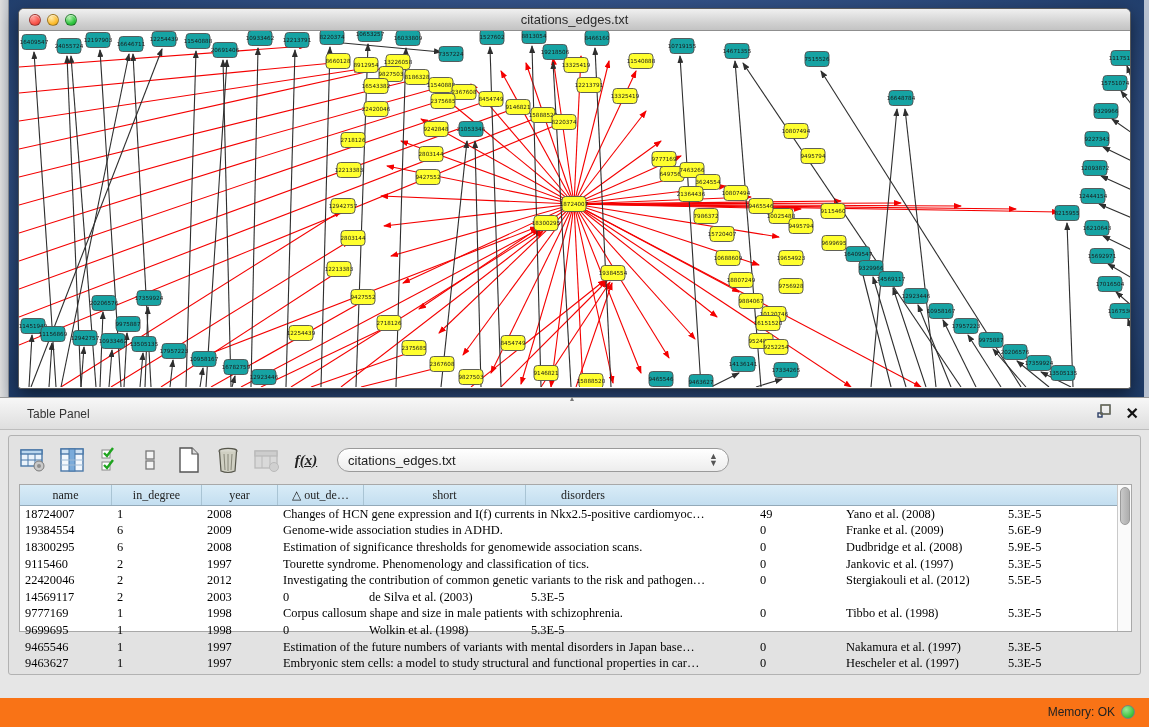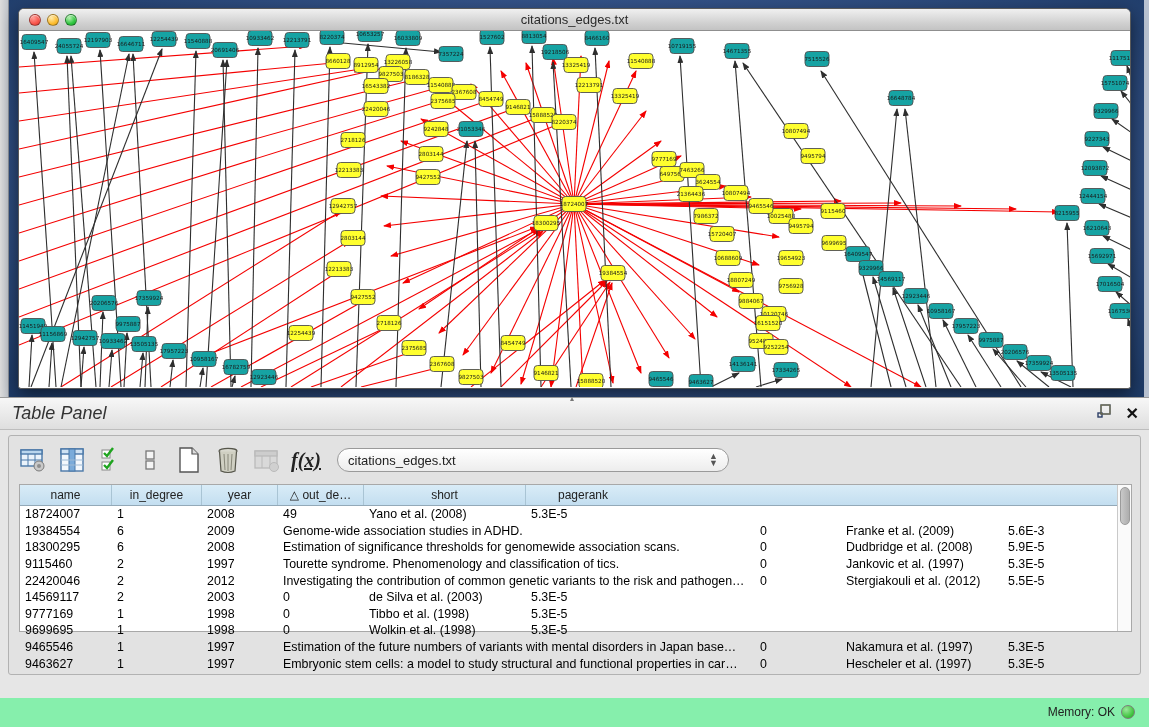--- a/index.html
+++ b/index.html
@@ -22,52 +22,52 @@
   .light { width:12px; height:12px; border-radius:50%; border:1px solid rgba(0,0,0,.35); box-shadow:inset 0 1px 1px rgba(255,255,255,.6); }
   .light.red { background:radial-gradient(circle at 35% 30%, #ff9d96, #f8544a 60%, #d7372e); }
   .light.yellow { background:radial-gradient(circle at 35% 30%, #ffe9a8, #fdbc2e 60%, #dd9f14); }
   .light.green { background:radial-gradient(circle at 35% 30%, #b7f0b1, #2ec63e 60%, #1da02c); }
   .canvas { position:relative; width:1111px; height:356px; background:#fff; overflow:hidden; }
   .canvas svg { display:block; }
 
   
   .table-panel { position:absolute; left:0; top:397px; width:1149px; height:330px; background:#e6e6e6; border-top:1px solid #9a9a9a; }
   .panel-header { position:relative; height:32px; background:linear-gradient(#f7f7f7,#dedede); border-bottom:1px solid #bdbdbd; display:flex; align-items:center; }
-  .panel-title { font-size:18px; color:#333; padding-left:12px;font-style:italic; }
+  .panel-title { font-size:12px; color:#333; padding-left:27px; }
   .panel-header-buttons { position:absolute; right:10px; top:6px; display:flex; align-items:center; gap:14px; }
   .splitter-nub { position:absolute; left:570px; top:-4px; font-size:8px; color:#777; }
 
   .sub-panel { position:absolute; left:8px; top:37px; width:1133px; height:240px; background:#e2e2e2; border:1px solid #b2b2b2; border-radius:3px; }
 
   .toolbar { position:absolute; left:10px; top:6px; height:36px; display:flex; align-items:center; gap:11px; }
   .tb-icon { width:28px; height:28px; display:flex; align-items:center; justify-content:center; }
   .tb-icon svg { display:block; }
-  .fx { font-family:"Liberation Serif", serif; font-style:italic; font-size:20px; color:#222; font-weight:bold;text-decoration:underline; }
+  .fx { font-family:"Liberation Serif", serif; font-style:italic; font-size:15px; color:#222; font-weight:bold;text-decoration:underline; }
   .table-select { margin-left:6px; width:392px; height:24px; border:1px solid #9a9a9a; border-radius:12px;
     background:linear-gradient(#ffffff,#ededed); display:flex; align-items:center; padding:0 10px; font-size:13px; color:#222; }
   .table-select .sel-label { flex:1; }
   .stepper { font-size:9px; color:#555; line-height:7px; text-align:center; }
 
-  .data-table { position:absolute; left:10px; top:48px; width:1113px; height:148px; background:#fff; border:1px solid #a8a8a8; display:flex; }
+  .data-table { position:absolute; left:10px; top:48px; width:1113px; height:148px; background:#fff; border:1px solid #a8a8a8; display:flex;font-family:Liberation Serif, serif; }
   .grid { flex:1; }
   .thead { display:flex; height:21px; background:linear-gradient(#d9ecf7,#c3def0); border-bottom:1px solid #93a9b8; }
   .th { font-size:12px; color:#222; display:flex; align-items:center; justify-content:center; border-right:1px solid #a9c4d4; overflow:hidden; white-space:nowrap; }
   .tr { display:flex; height:16.6px; }
   .td { font-size:12.4px; color:#000; padding-left:5px; display:flex; align-items:center; overflow:hidden; white-space:nowrap; }
   .c0{width:92px}.c1{width:90px}.c2{width:76px}.c3{width:477px}.c4{width:86px}.c5{width:162px}.c6{width:114px; border-right:none}
   .vscroll { width:15px; background:#fafafa; border-left:1px solid #c9c9c9; position:relative; }
   .vthumb { position:absolute; left:2px; top:2px; width:10px; height:38px; border-radius:6px; background:linear-gradient(90deg,#c9c9c9,#adadad); border:1px solid #9b9b9b; }
 
   .tabs-row { position:absolute; left:0; top:277px; width:100%; display:flex; justify-content:center; }
   .seg-control { display:inline-flex; border:1px solid #9a9a9a; border-radius:5px; overflow:hidden; background:#fcfcfc; box-shadow:0 1px 1px rgba(255,255,255,.8); }
   .seg { font-size:13px; color:#222; padding:3px 15px; border-right:1px solid #b5b5b5; cursor:default; }
   .seg:last-child { border-right:none; }
   .seg.selected { background:linear-gradient(#8d8d8d,#6e6e6e); color:#f2f2f2; }
 
-  .status-bar { position:absolute; left:0; top:698px; width:1149px; height:29px; background:#86efac; }
+  .status-bar { position:absolute; left:0; top:698px; width:1149px; height:29px; background:#f97316; }
   .memory { position:absolute; right:14px; top:7px; display:flex; align-items:center; gap:6px; font-size:12px; color:#222; }
   .mem-dot { width:14px; height:14px; border-radius:50%; background:radial-gradient(circle at 35% 30%, #9ae89a, #3fc43f 65%, #2a9a2a); border:1px solid #7d7d7d; }
 </style>
 </head>
 <body>
 
 <div class="network-area">
   <div class="left-strip"></div>
   <div class="right-strip"></div>
 
@@ -799,39 +799,40 @@
     </div>
 
     <div class="data-table">
       <div class="grid">
         <div class="thead" id="thead">
             <div class="th c0">name</div>
             <div class="th c1">in_degree</div>
             <div class="th c2">year</div>
             <div class="th c4">△ out_de…</div>
             <div class="th c5">short</div>
-            <div class="th c6">pagerank</div>
+            <div class="th c6">disorders</div>
           </div>
         <div id="tbody">
             <div class="tr">
               <div class="td c0">18724007</div>
               <div class="td c1">1</div>
               <div class="td c2">2008</div>
+              <div class="td c3">Changes of HCN gene expression and I(f) currents in Nkx2.5-positive cardiomyoc…</div>
               <div class="td c4">49</div>
               <div class="td c5">Yano et al. (2008)</div>
               <div class="td c6">5.3E-5</div>
             </div>
             <div class="tr">
               <div class="td c0">19384554</div>
               <div class="td c1">6</div>
               <div class="td c2">2009</div>
               <div class="td c3">Genome-wide association studies in ADHD.</div>
               <div class="td c4">0</div>
               <div class="td c5">Franke et al. (2009)</div>
-              <div class="td c6">5.6E-3</div>
+              <div class="td c6">5.6E-9</div>
             </div>
             <div class="tr">
               <div class="td c0">18300295</div>
               <div class="td c1">6</div>
               <div class="td c2">2008</div>
               <div class="td c3">Estimation of significance thresholds for genomewide association scans.</div>
               <div class="td c4">0</div>
               <div class="td c5">Dudbridge et al. (2008)</div>
               <div class="td c6">5.9E-5</div>
             </div>
@@ -858,20 +859,21 @@
               <div class="td c1">2</div>
               <div class="td c2">2003</div>
               <div class="td c4">0</div>
               <div class="td c5">de Silva et al. (2003)</div>
               <div class="td c6">5.3E-5</div>
             </div>
             <div class="tr">
               <div class="td c0">9777169</div>
               <div class="td c1">1</div>
               <div class="td c2">1998</div>
+              <div class="td c3">Corpus callosum shape and size in male patients with schizophrenia.</div>
               <div class="td c4">0</div>
               <div class="td c5">Tibbo et al. (1998)</div>
               <div class="td c6">5.3E-5</div>
             </div>
             <div class="tr">
               <div class="td c0">9699695</div>
               <div class="td c1">1</div>
               <div class="td c2">1998</div>
               <div class="td c4">0</div>
               <div class="td c5">Wolkin et al. (1998)</div>

